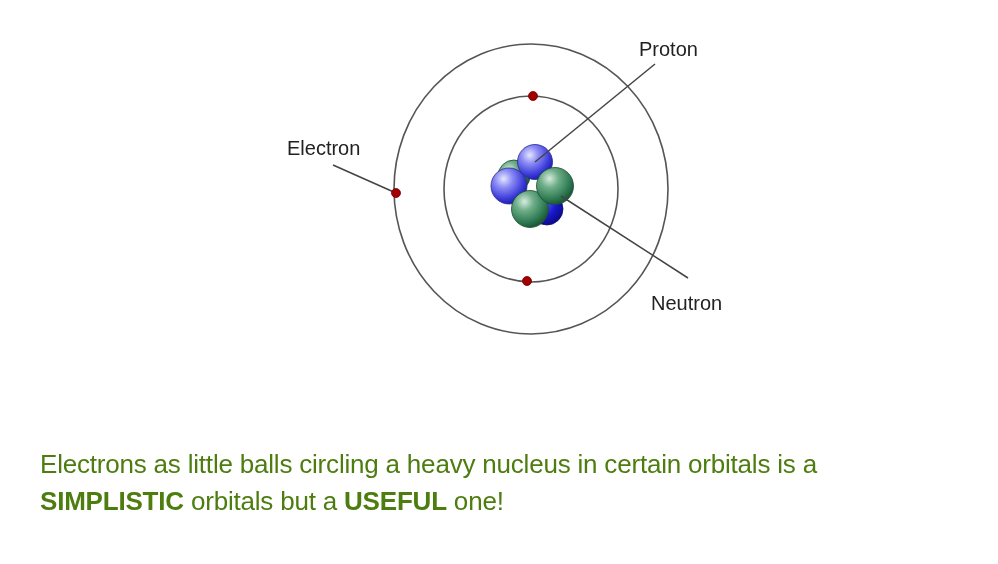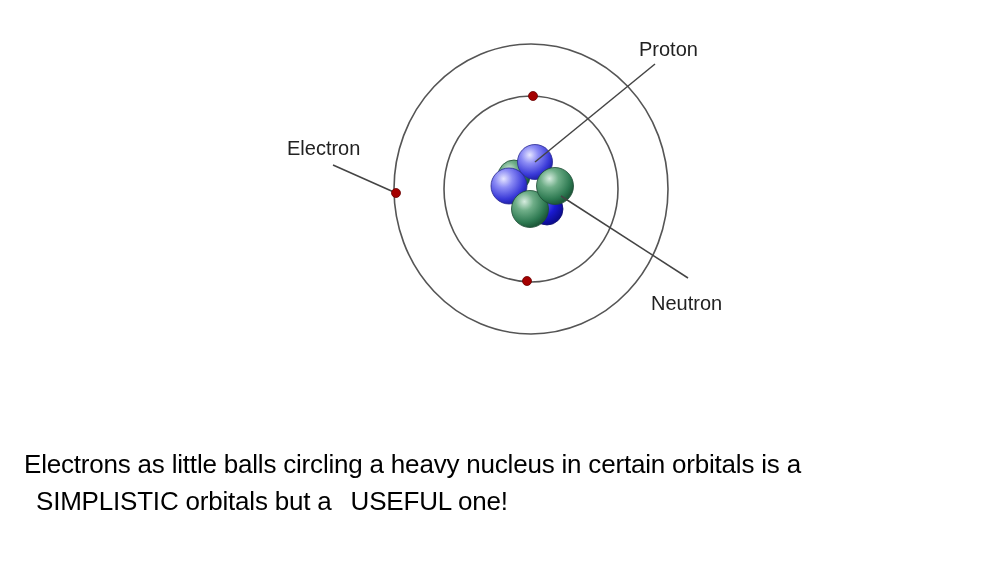--- a/index.html
+++ b/index.html
@@ -21,32 +21,31 @@
       width: 998px;
       height: 400px;
     }
     .label {
       font-family: "Liberation Sans", sans-serif;
       font-size: 20px;
       fill: #222222;
     }
     #caption {
       position: absolute;
-      left: 24px;
+      left: 40px;
       top: 446px;
       width: 950px;
       font-family: "Liberation Sans", sans-serif;
       font-size: 26px;
       line-height: 37px;
-      color: #000000;
+      color: #4d7c0f;
       letter-spacing: -0.2px;
     }
     #caption b {
-      font-weight: normal;
-      margin-left: 12px;
+      font-weight: bold;
     }
   </style>
 </head>
 <body>
 
 <svg id="diagram" viewBox="0 0 998 400" xmlns="http://www.w3.org/2000/svg">
   <defs>
     <radialGradient id="gProton" cx="35%" cy="30%" r="70%">
       <stop offset="0%" stop-color="#e6e6ff"></stop>
       <stop offset="35%" stop-color="#8c8cf5"></stop>

